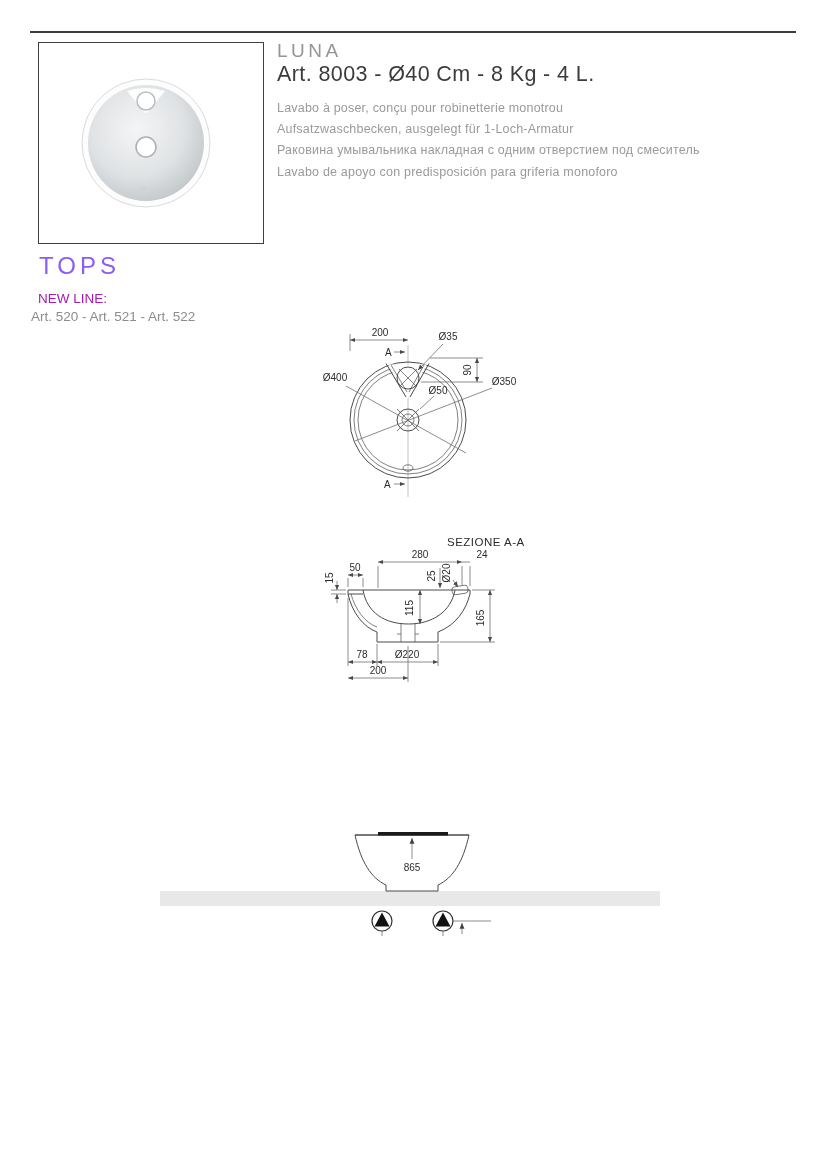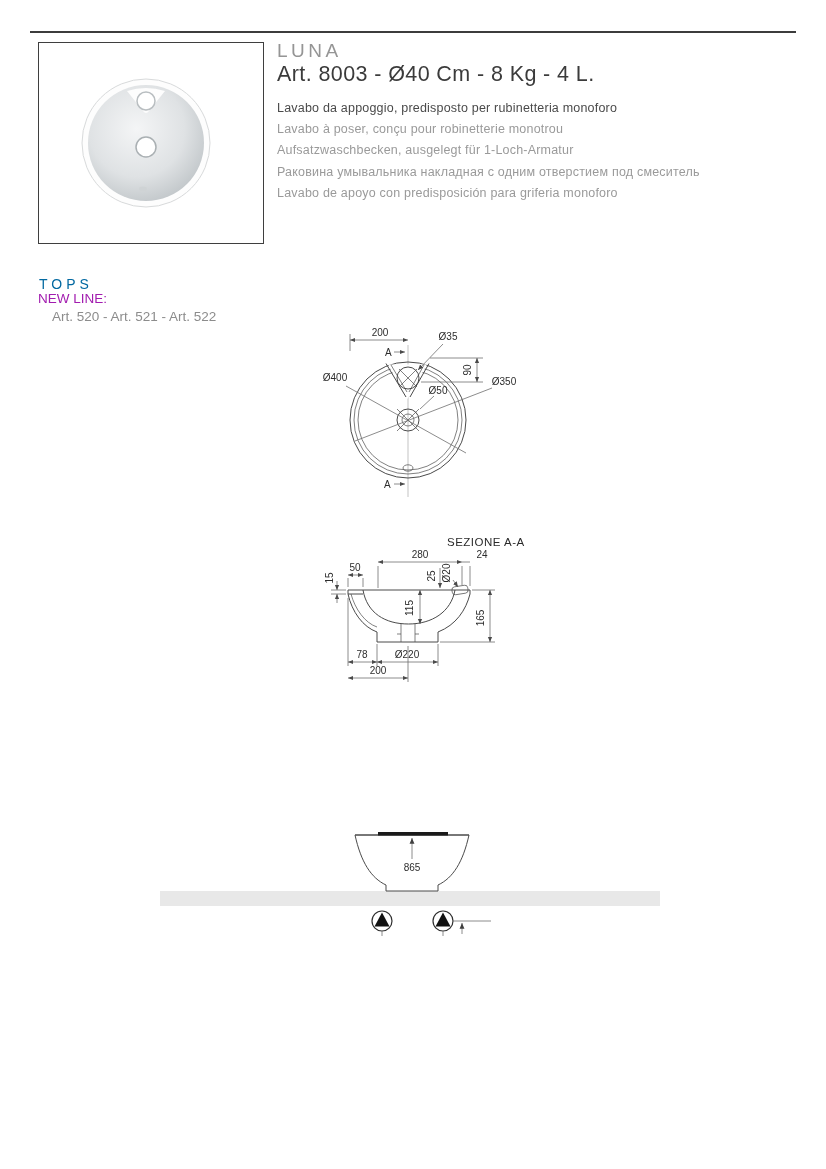--- a/index.html
+++ b/index.html
@@ -7,23 +7,23 @@
         font-family:"Liberation Sans","DejaVu Sans",sans-serif;}
   .abs{position:absolute;}
   
   #top-rule{left:30px;top:31px;width:766px;height:2px;background:#3c3c3c;}
   #product-photo-box{left:38px;top:42px;width:224px;height:200px;border:1.4px solid #3f3f3f;background:#fff;}
   #product-name{left:277px;top:40px;font-size:19px;color:#959595;letter-spacing:3.5px;}
   #product-spec{left:277px;top:62px;font-size:21.5px;color:#3b3b3b;letter-spacing:0.4px;}
   #descriptions{left:277px;top:98px;font-size:12.5px;line-height:21.2px;color:#9a9a9a;letter-spacing:0.2px;}
   #descriptions .desc-strong{color:#4a4a4a;}
   
-  #tops-title{left:39px;top:252px;font-size:14px;color:#0369a1;letter-spacing:4px;margin-top:24px;}
+  #tops-title{left:39px;top:252px;font-size:24px;color:#8b5cf6;letter-spacing:4px;}
   #new-line-label{left:38px;top:291px;font-size:13.5px;color:#a21caf;}
-  #new-line-articles{left:52px;top:309px;font-size:13.5px;color:#8c8c8c;}
+  #new-line-articles{left:31px;top:309px;font-size:13.5px;color:#8c8c8c;}
   
   svg text{font-family:"Liberation Sans","DejaVu Sans",sans-serif;font-size:10px;fill:#2d2d2d;}
   .outline{stroke:#4a4a4a;stroke-width:1;fill:none;}
   .thin{stroke:#4a4a4a;stroke-width:0.7;fill:none;}
   .dim{stroke:#6e6e6e;stroke-width:0.8;fill:none;}
   .cline{stroke:#9a9a9a;stroke-width:0.6;fill:none;}
   
   #footer-bar{left:30px;top:1106px;width:766px;height:22px;}
   #footer-top-strip{position:absolute;left:0;top:0;width:766px;height:3.5px;display:flex;gap:4px;}
   #footer-top-strip div{flex:1;background:#4b4b4b;}
@@ -51,21 +51,20 @@
       <path d="M88,48 L104,68 Q107,72 110,68 L126,48 A64,64 0 0 0 88,48 Z" fill="#fdfdfd"></path>
       <circle cx="107" cy="58" r="9" fill="#fff" stroke="#b9bec1" stroke-width="1.5"></circle>
       <circle cx="107" cy="104" r="10" fill="#fff" stroke="#aab0b3" stroke-width="1.5"></circle>
       <ellipse cx="104" cy="146" rx="4" ry="2.4" fill="#cfd3d5"></ellipse>
     </svg>
   </div>
 
   <div id="product-name" class="abs">LUNA</div>
   <div id="product-spec" class="abs">Art. 8003 - Ø40 Cm - 8 Kg - 4 L.</div>
   <div id="descriptions" class="abs">
-    <div class="desc-strong">Lavabo da appoggio, predisposto per rubinetteria monoforo</div>
     <div>Lavabo à poser, conçu pour robinetterie monotrou</div>
     <div>Aufsatzwaschbecken, ausgelegt für 1-Loch-Armatur</div>
     <div>Раковина умывальника накладная с одним отверстием под смеситель</div>
     <div>Lavabo de apoyo con predisposición para griferia monoforo</div>
   </div>
 
   <div id="tops-title" class="abs">TOPS</div>
   <div id="new-line-label" class="abs">NEW LINE:</div>
   <div id="new-line-articles" class="abs">Art. 520 - Art. 521 - Art. 522</div>
 

